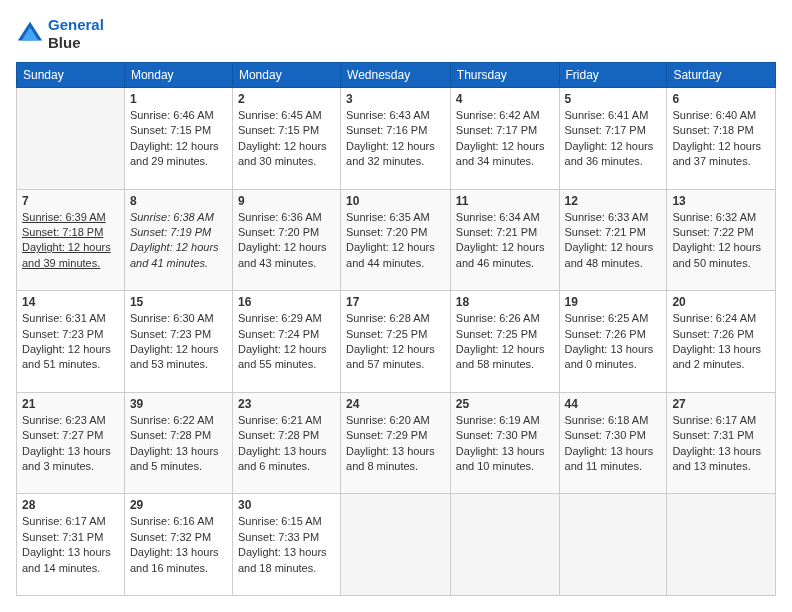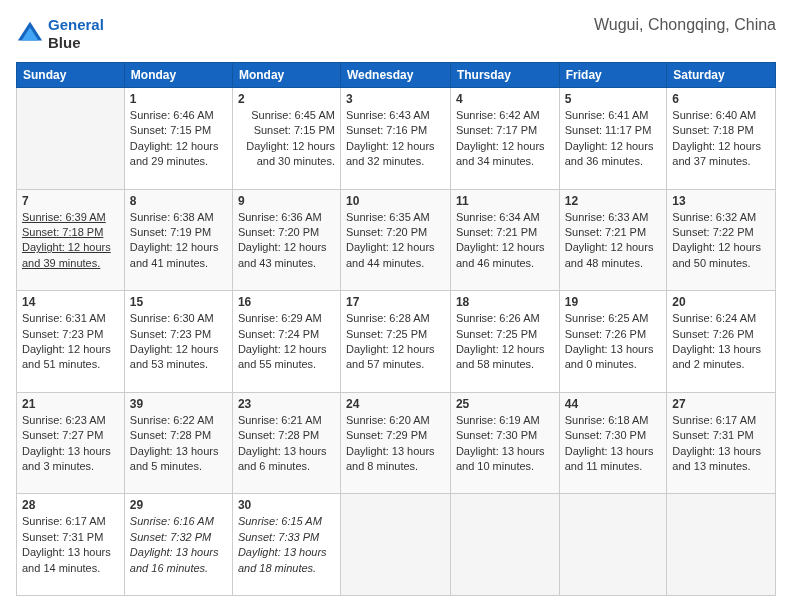--- a/index.html
+++ b/index.html
@@ -55,21 +55,21 @@
     }
     table {
       width: 100%;
       border-collapse: collapse;
       flex: 1;
     }
     thead tr th {
       background-color: #1565c0;
       color: #fff;
       font-size: 12px;
-      font-weight: bold;
+      font-weight: normal;
       padding: 5px 6px;
       text-align: left;
       border: 1px solid #1055a0;
     }
     tbody tr td {
       border: 1px solid #ccc;
       vertical-align: top;
       padding: 4px 5px;
       font-size: 10px;
       color: #333;
@@ -103,21 +103,20 @@
       <svg class="logo-icon" viewBox="0 0 30 30">
         <polygon points="15,2 28,22 2,22" fill="#1565c0"></polygon>
         <polygon points="15,8 24,22 6,22" fill="#42a5f5"></polygon>
       </svg>
       <div class="logo-text">
         <div><span>General</span></div>
         <div>Blue</div>
       </div>
     </div>
     <div class="title-block">
-      <div class="subtitle">Wugui, Chongqing, China</div>
     </div>
   </div>
 
   <table>
     <thead>
       <tr id="thead-row">
           <th>Sunday</th>
           <th>Monday</th>
           <th>Monday</th>
           <th>Wednesday</th>
@@ -131,21 +130,21 @@
           <td class="empty"></td>
           <td>
             <span class="day-num">1</span>
             <div class="day-info" style="white-space: pre-line;">Sunrise: 6:46 AM
 Sunset: 7:15 PM
 Daylight: 12 hours
 and 29 minutes.</div>
           </td>
           <td>
             <span class="day-num">2</span>
-            <div class="day-info" style="white-space: pre-line; text-align: right;">Sunrise: 6:45 AM
+            <div class="day-info" style="white-space: pre-line;">Sunrise: 6:45 AM
 Sunset: 7:15 PM
 Daylight: 12 hours
 and 30 minutes.</div>
           </td>
           <td>
             <span class="day-num">3</span>
             <div class="day-info" style="white-space: pre-line;">Sunrise: 6:43 AM
 Sunset: 7:16 PM
 Daylight: 12 hours
 and 32 minutes.</div>
@@ -153,21 +152,21 @@
           <td>
             <span class="day-num">4</span>
             <div class="day-info" style="white-space: pre-line;">Sunrise: 6:42 AM
 Sunset: 7:17 PM
 Daylight: 12 hours
 and 34 minutes.</div>
           </td>
           <td>
             <span class="day-num">5</span>
             <div class="day-info" style="white-space: pre-line;">Sunrise: 6:41 AM
-Sunset: 11:17 PM
+Sunset: 7:17 PM
 Daylight: 12 hours
 and 36 minutes.</div>
           </td>
           <td>
             <span class="day-num">6</span>
             <div class="day-info" style="white-space: pre-line;">Sunrise: 6:40 AM
 Sunset: 7:18 PM
 Daylight: 12 hours
 and 37 minutes.</div>
           </td>
@@ -175,21 +174,21 @@
         <tr>
           <td>
             <span class="day-num">7</span>
             <div class="day-info" style="white-space: pre-line; text-decoration: underline;">Sunrise: 6:39 AM
 Sunset: 7:18 PM
 Daylight: 12 hours
 and 39 minutes.</div>
           </td>
           <td>
             <span class="day-num">8</span>
-            <div class="day-info" style="white-space: pre-line;">Sunrise: 6:38 AM
+            <div class="day-info" style="white-space: pre-line; font-style: italic;">Sunrise: 6:38 AM
 Sunset: 7:19 PM
 Daylight: 12 hours
 and 41 minutes.</div>
           </td>
           <td>
             <span class="day-num">9</span>
             <div class="day-info" style="white-space: pre-line;">Sunrise: 6:36 AM
 Sunset: 7:20 PM
 Daylight: 12 hours
 and 43 minutes.</div>
@@ -328,28 +327,28 @@
         <tr>
           <td>
             <span class="day-num">28</span>
             <div class="day-info" style="white-space: pre-line;">Sunrise: 6:17 AM
 Sunset: 7:31 PM
 Daylight: 13 hours
 and 14 minutes.</div>
           </td>
           <td>
             <span class="day-num">29</span>
-            <div class="day-info" style="white-space: pre-line; font-style: italic;">Sunrise: 6:16 AM
+            <div class="day-info" style="white-space: pre-line;">Sunrise: 6:16 AM
 Sunset: 7:32 PM
 Daylight: 13 hours
 and 16 minutes.</div>
           </td>
           <td>
             <span class="day-num">30</span>
-            <div class="day-info" style="white-space: pre-line; font-style: italic;">Sunrise: 6:15 AM
+            <div class="day-info" style="white-space: pre-line;">Sunrise: 6:15 AM
 Sunset: 7:33 PM
 Daylight: 13 hours
 and 18 minutes.</div>
           </td>
           <td class="empty"></td>
           <td class="empty"></td>
           <td class="empty"></td>
           <td class="empty"></td>
         </tr>
       </tbody>

